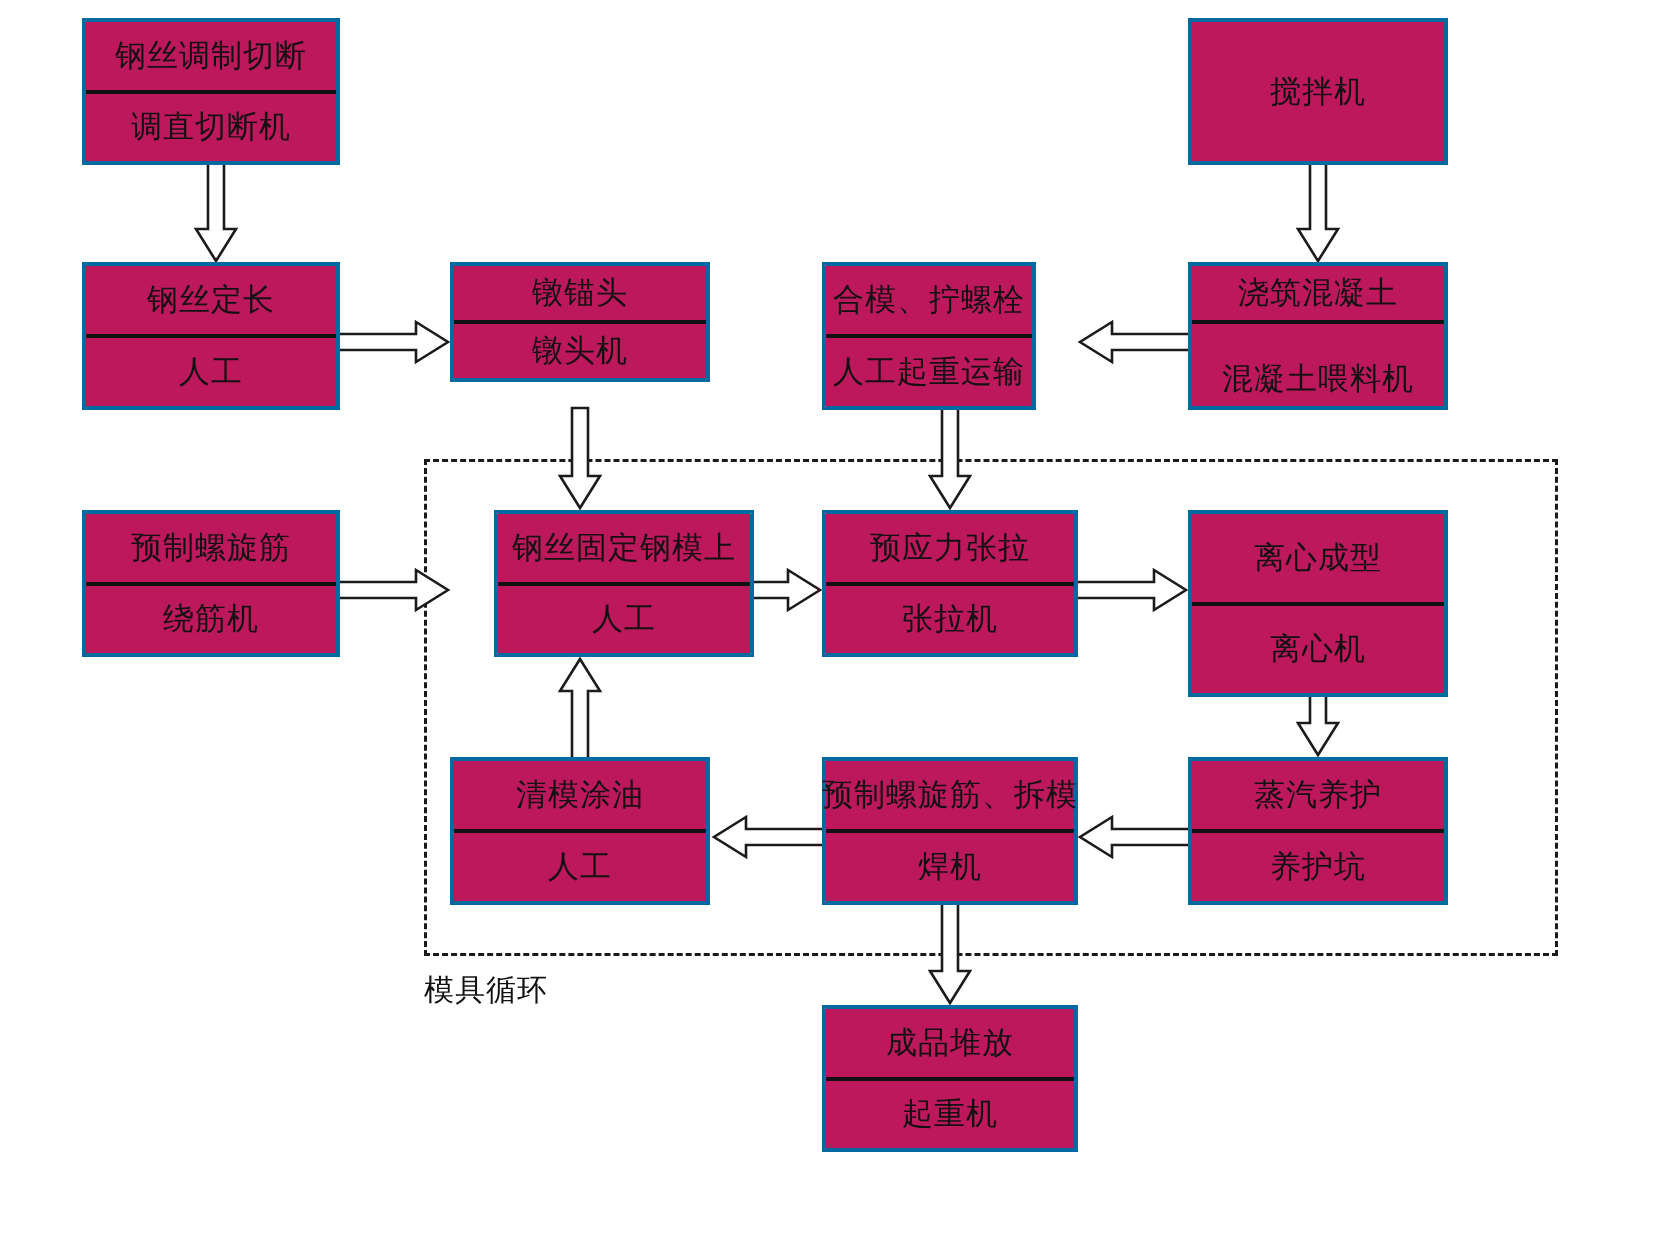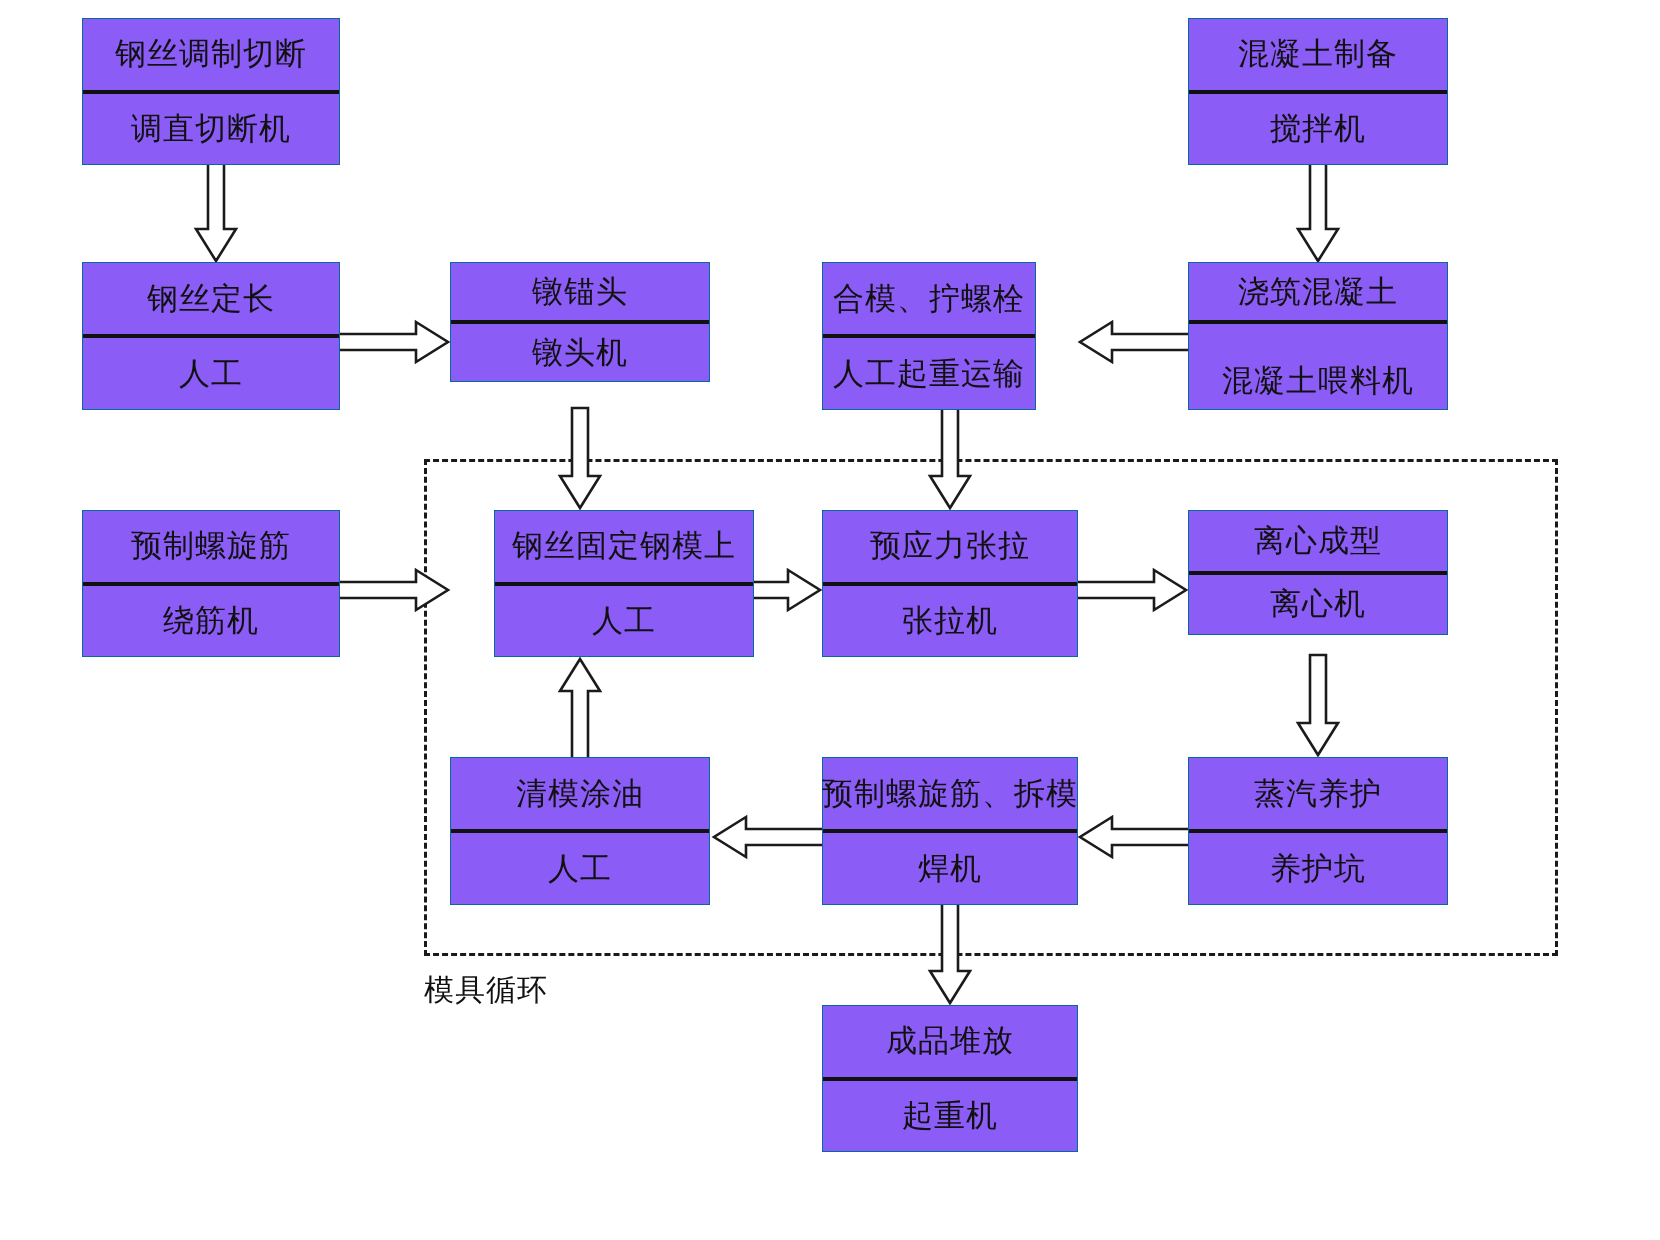--- a/index.html
+++ b/index.html
@@ -16,22 +16,22 @@
     position:absolute;
     font-size:30px;
     color:#111;
     white-space:nowrap;
     letter-spacing:1px;
   }
 
   .node{
     position:absolute;
     box-sizing:border-box;
-    border:1px solid #0369a1;
-    background:#8b5cf6;
+    border:4px solid #0369a1;
+    background:#be185d;
     display:flex;
     flex-direction:column;
     z-index:5;
   }
   .node .cell{
     flex:1 1 50%;
     display:flex;
     align-items:center;
     justify-content:center;
     font-size:31px;
@@ -137,21 +137,20 @@
       <path d="M22,0 L38,0 L38,68 L50,68 L30,100 L10,68 L22,68 Z"></path>
     </svg>
   </div>
 
   <div class="node" style="left:82px;top:18px;width:258px;height:147px;">
     <div class="cell top">钢丝调制切断</div>
     <div class="cell">调直切断机</div>
   </div>
 
   <div class="node" style="left:1188px;top:18px;width:260px;height:147px;">
-    <div class="cell top">混凝土制备</div>
     <div class="cell">搅拌机</div>
   </div>
 
   <div class="node" style="left:82px;top:262px;width:258px;height:148px;">
     <div class="cell top">钢丝定长</div>
     <div class="cell">人工</div>
   </div>
 
   <div class="node" style="left:450px;top:262px;width:260px;height:120px;">
     <div class="cell top">镦锚头</div>
@@ -176,21 +175,21 @@
   <div class="node" style="left:450px;top:510px;width:260px;height:147px;margin-left:44px;">
     <div class="cell top">钢丝固定钢模上</div>
     <div class="cell">人工</div>
   </div>
 
   <div class="node" style="left:822px;top:510px;width:256px;height:147px;">
     <div class="cell top">预应力张拉</div>
     <div class="cell">张拉机</div>
   </div>
 
-  <div class="node" style="left:1188px;top:510px;width:260px;height:125px;">
+  <div class="node" style="left:1188px;top:510px;width:260px;height:187px;">
     <div class="cell top">离心成型</div>
     <div class="cell">离心机</div>
   </div>
 
   <div class="node" style="left:450px;top:757px;width:260px;height:148px;">
     <div class="cell top">清模涂油</div>
     <div class="cell">人工</div>
   </div>
 
   <div class="node" style="left:822px;top:757px;width:256px;height:148px;">

